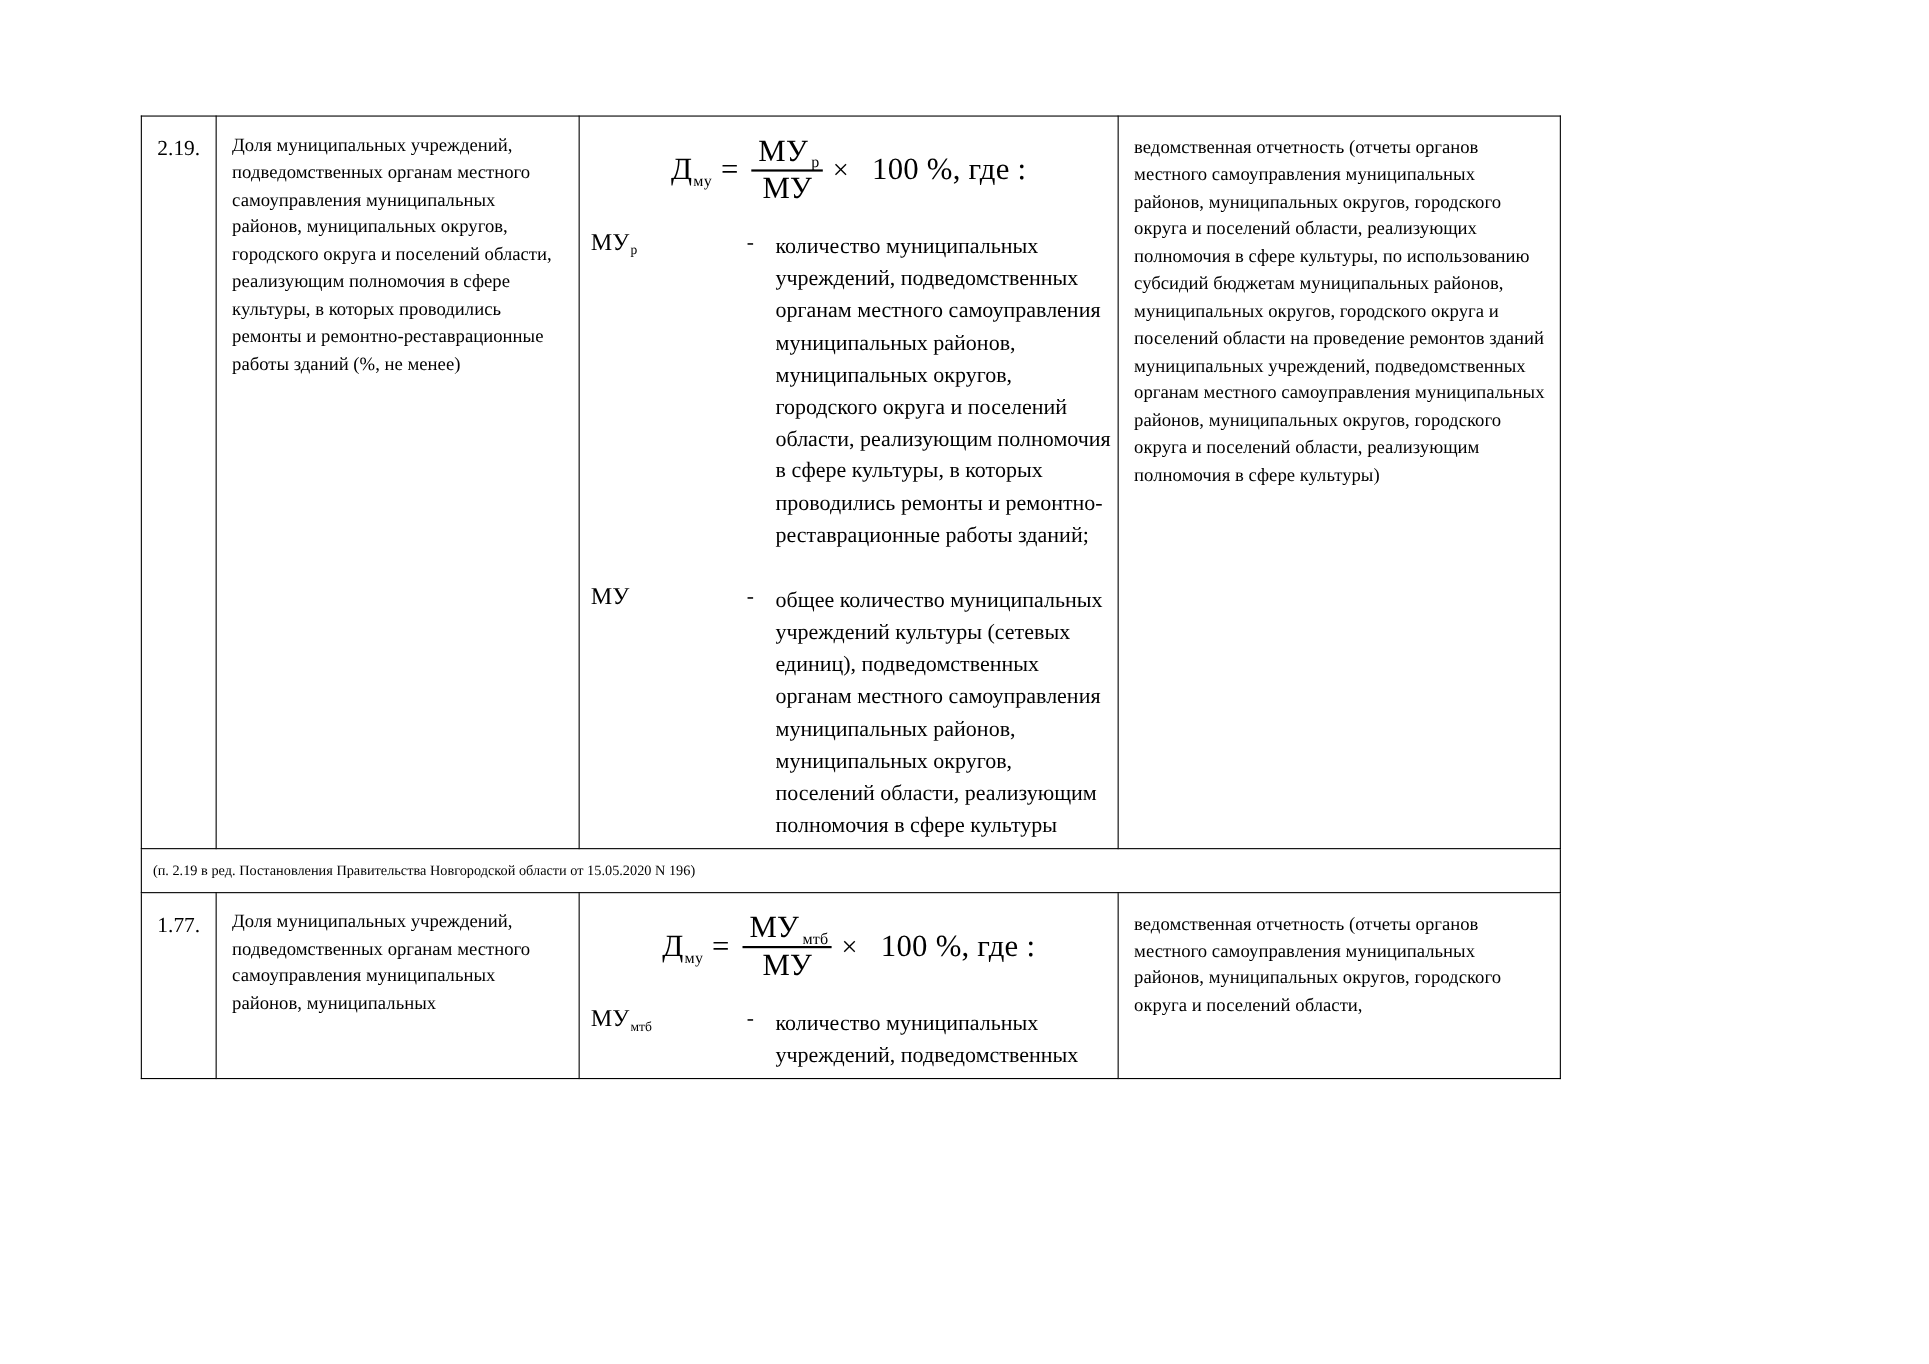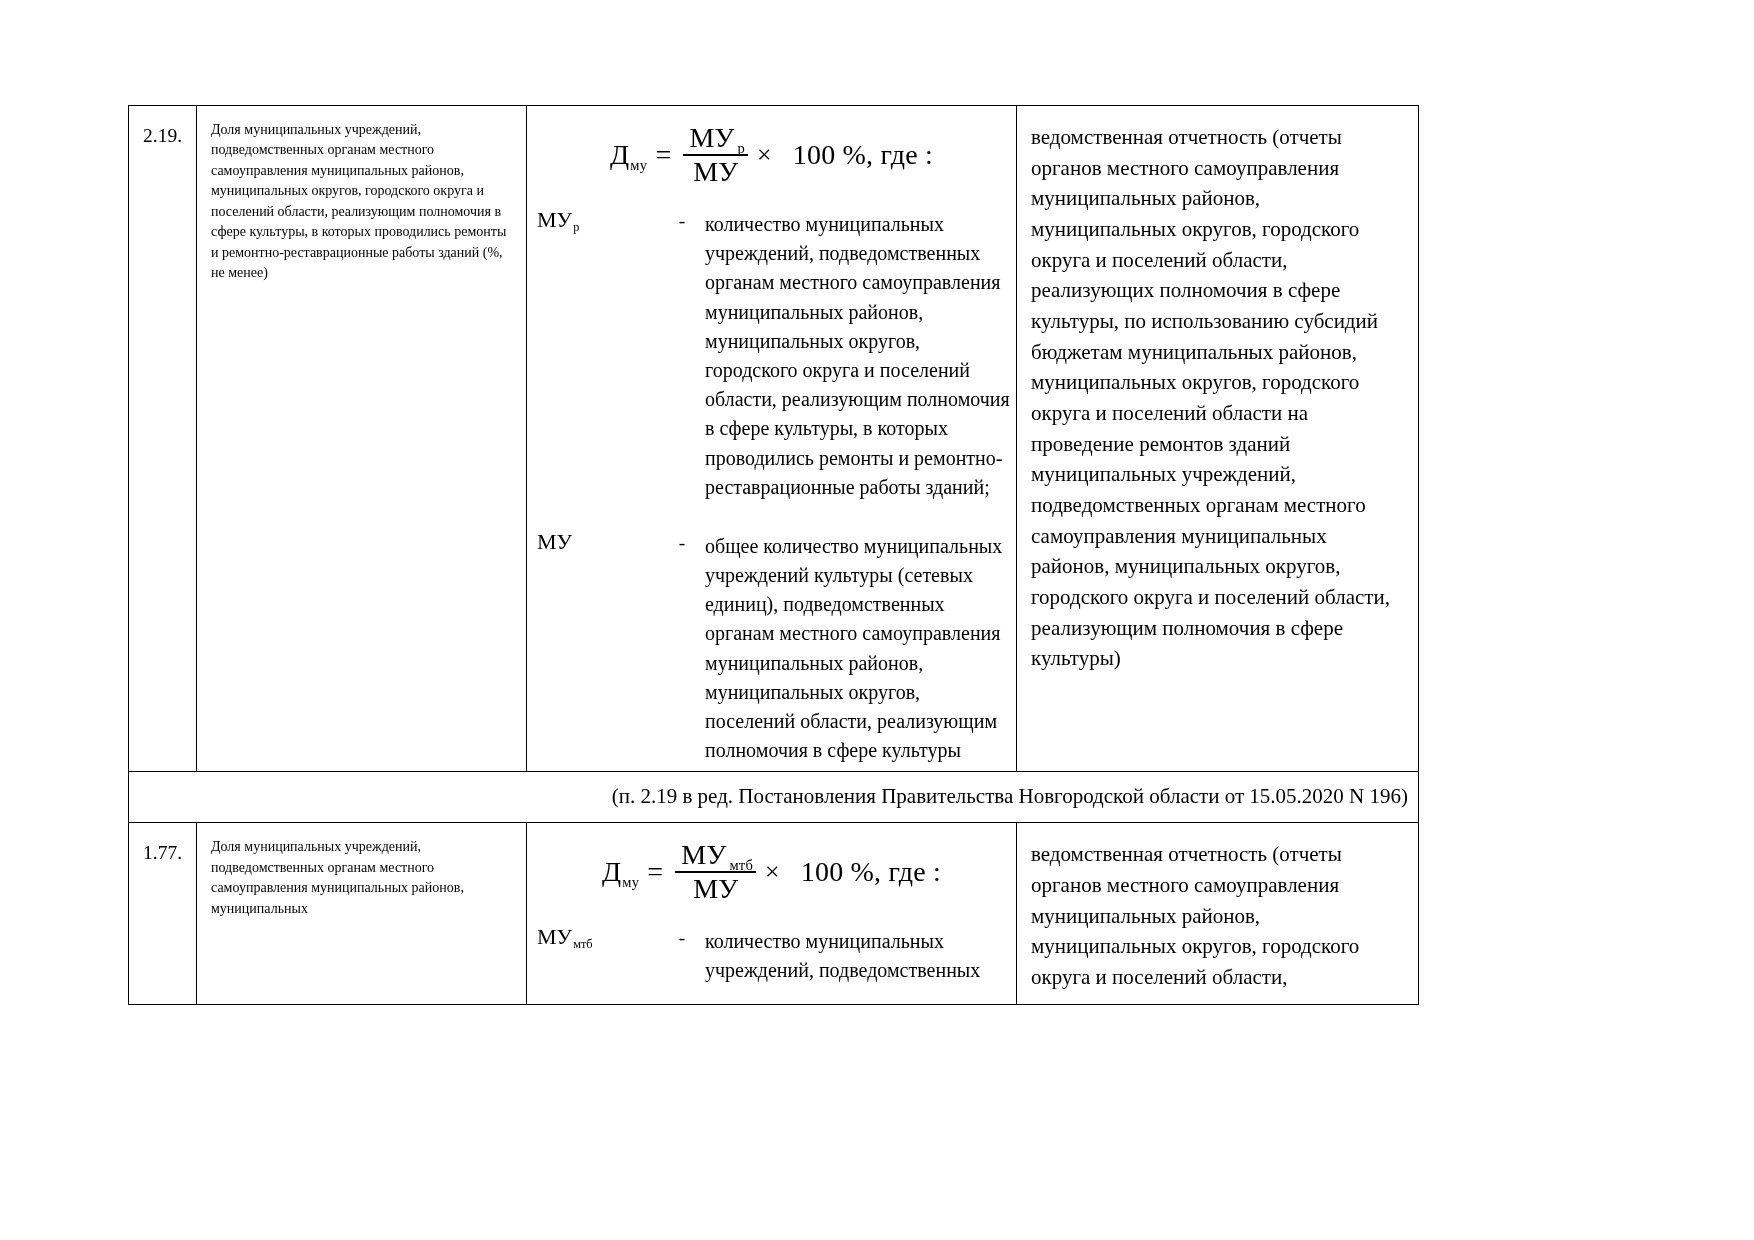--- a/index.html
+++ b/index.html
@@ -29,32 +29,32 @@
     vertical-align: top;
     padding: 0;
   }
   .col-num   { width: 68px; }
   .col-name  { width: 330px; }
   .col-form  { width: 490px; }
   .col-src   { width: 402px; }
 
   .cell-pad {
     padding: 14px 10px 12px 14px;
-    font-size: 14px;
+    font-size: 17px;
     line-height: 1.46;
   }
   .cell-num {
     padding: 16px 8px 12px 8px;
     font-size: 19.5px;
     text-align: center;
     line-height: 1.46;
   }
   .cell-src {
     padding: 16px 10px 12px 14px;
-    font-size: 21px;
+    font-size: 17px;
     line-height: 1.46;
   }
 
   
   .formula-wrap {
     padding: 18px 6px 6px 6px;
   }
   .formula {
     display: flex;
     align-items: center;
@@ -134,23 +134,22 @@
   .def-text {
     flex: 1 1 auto;
     font-size: 20px;
     line-height: 1.46;
     padding-top: 4px;
   }
 
   
   .note-cell {
     padding: 10px 10px 10px 10px;
-    font-size: 21px;
+    font-size: 13px;
     line-height: 1.42;
-    text-align: right;
   }
 </style>
 </head>
 <body>
 
 <div class="page">
 
   <table class="doc-table">
     <colgroup>
       <col class="col-num">

